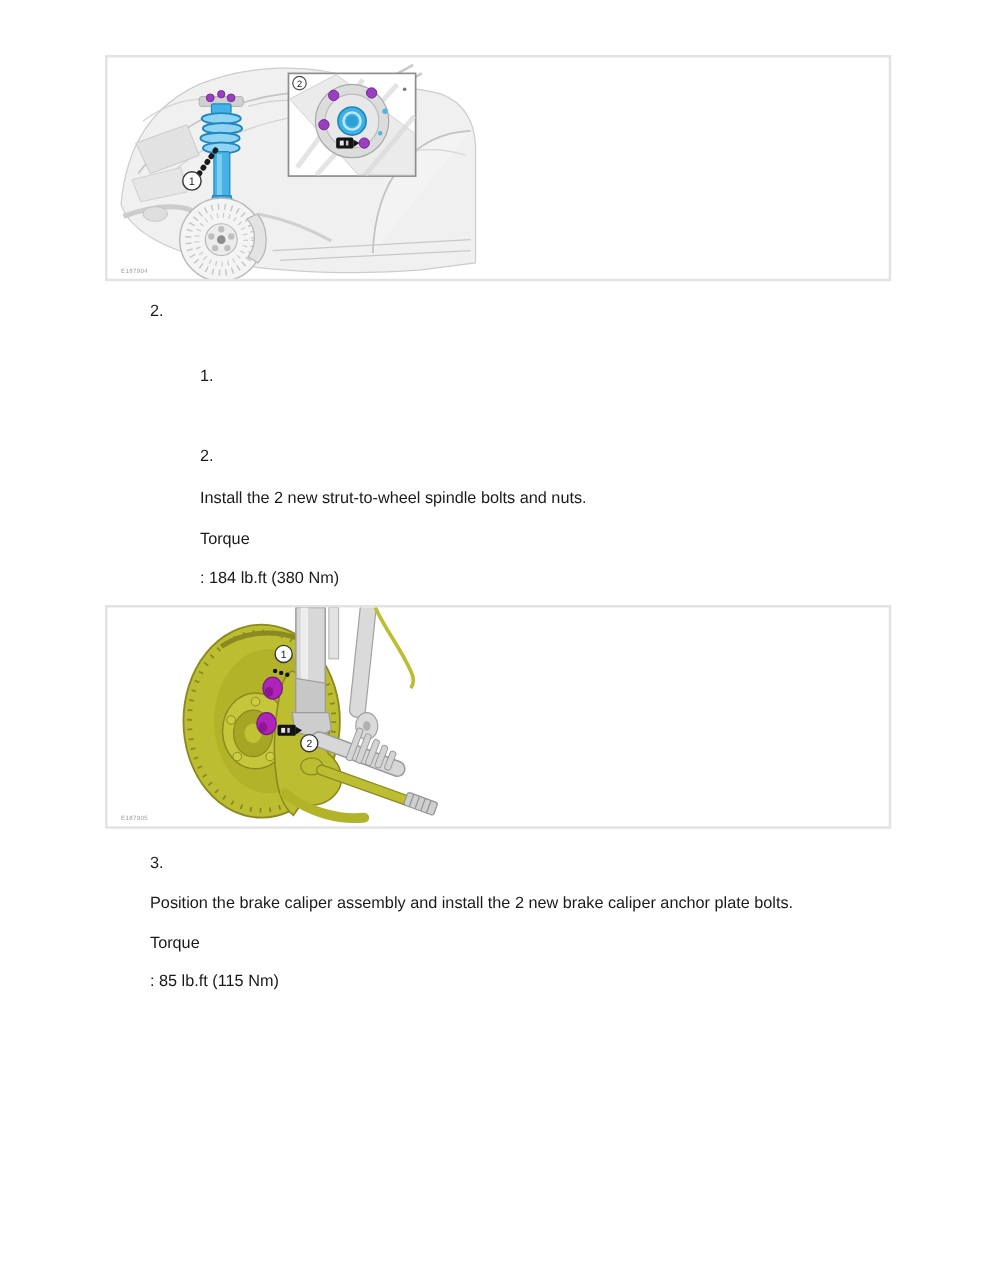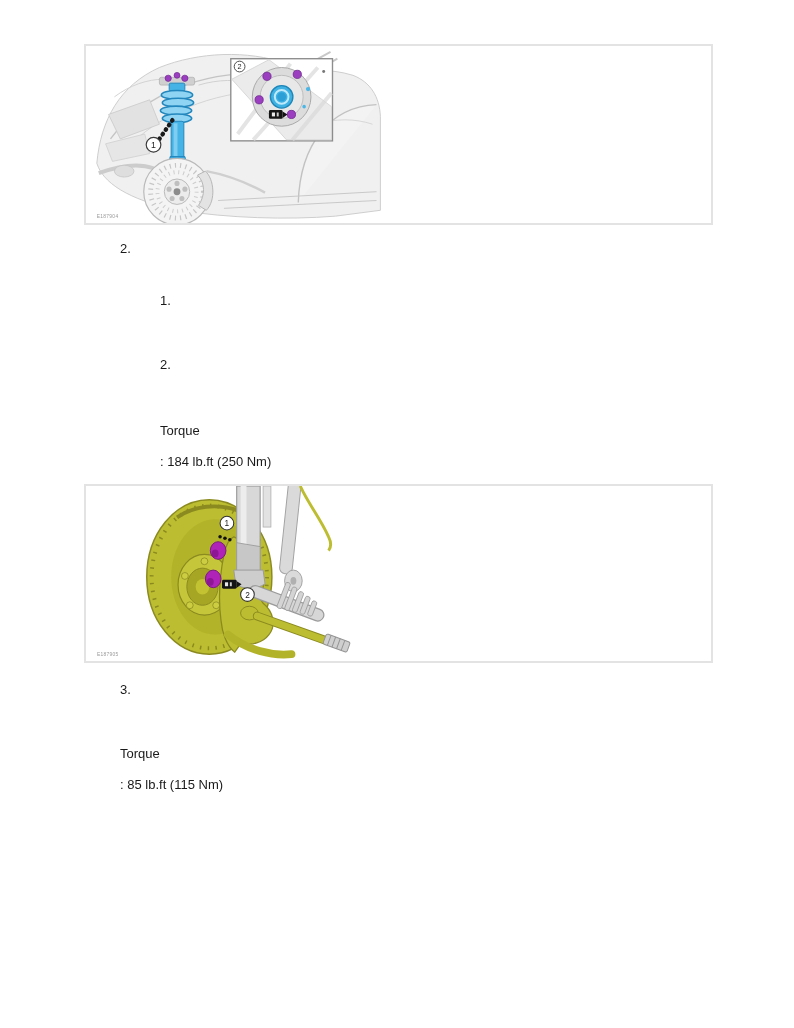--- a/index.html
+++ b/index.html
@@ -103,22 +103,23 @@
         <text class="co-text" x="152" y="23.8" font-size="7.5" text-anchor="middle" fill="#222222">2</text>
       </g>
 
       <text x="6" y="176" font-size="5" fill="#9a9a9a" letter-spacing=".3" class="co-text">E187904</text>
     </svg>
   </div>
 
   <div class="txt" style="left:120px;top:241px;">2.</div>
   <div class="txt" style="left:160px;top:293px;">1.</div>
   <div class="txt" style="left:160px;top:357px;">2.</div>
+  <div class="txt" style="left:160px;top:390px;">Install the 2 new strut-to-wheel spindle bolts and nuts.</div>
   <div class="txt" style="left:160px;top:423px;">Torque</div>
-  <div class="txt" style="left:160px;top:454px;">: 184 lb.ft (250 Nm)</div>
+  <div class="txt" style="left:160px;top:454px;">: 184 lb.ft (380 Nm)</div>
 
   <div class="figure-frame" id="figure2">
     <svg viewBox="0 0 629 179">
 
       <g>
         <ellipse cx="121" cy="93" rx="64" ry="79" fill="#bdbd31" stroke="#8a8a20" stroke-width="1.5"></ellipse>
         <ellipse cx="121" cy="93" rx="59" ry="73" fill="none" stroke="#8a8a20" stroke-width="4" stroke-dasharray="1.5 6.5"></ellipse>
         <ellipse cx="127" cy="93" rx="45" ry="59" fill="#b3b32a"></ellipse>
         <path d="M88,32 A58,46 0 0 1 150,25" fill="none" stroke="#8a8a20" stroke-width="4"></path>
         <ellipse cx="116" cy="101" rx="27" ry="31" fill="#c6c63a" stroke="#8a8a20" stroke-width="1.2"></ellipse>
@@ -198,16 +199,17 @@
       <g>
         <circle cx="160" cy="111" r="7" fill="#ffffff" stroke="#333333" stroke-width="1.1"></circle>
         <text class="co-text" x="160" y="114.4" font-size="8.5" text-anchor="middle" fill="#222222">2</text>
       </g>
 
       <text x="6" y="174" font-size="5" fill="#9a9a9a" letter-spacing=".3" class="co-text">E187905</text>
     </svg>
   </div>
 
   <div class="txt" style="left:120px;top:682px;">3.</div>
+  <div class="txt" style="left:120px;top:714px;">Position the brake caliper assembly and install the 2 new brake caliper anchor plate bolts.</div>
   <div class="txt" style="left:120px;top:746px;">Torque</div>
   <div class="txt" style="left:120px;top:777px;text-align:right;">: 85 lb.ft (115 Nm)</div>
 
 </div>
 
 </body></html>

